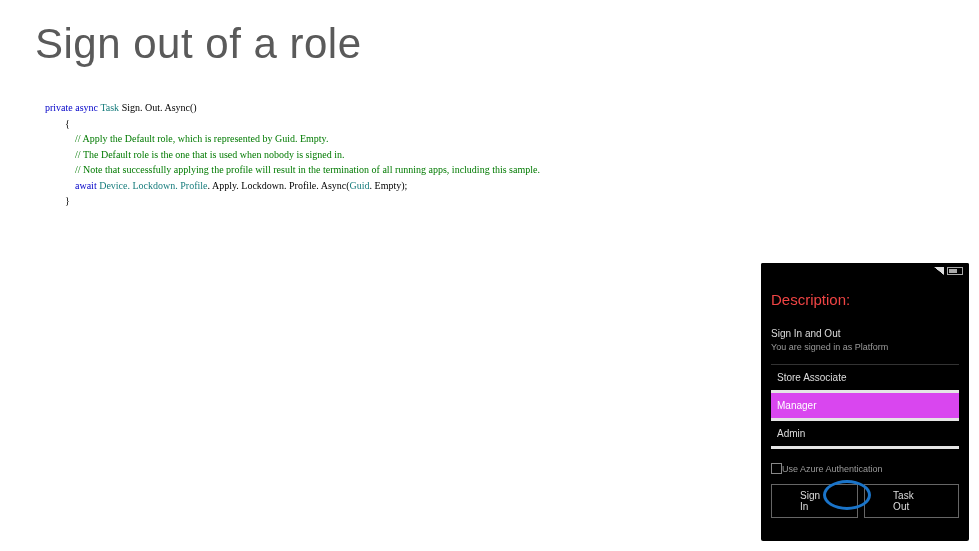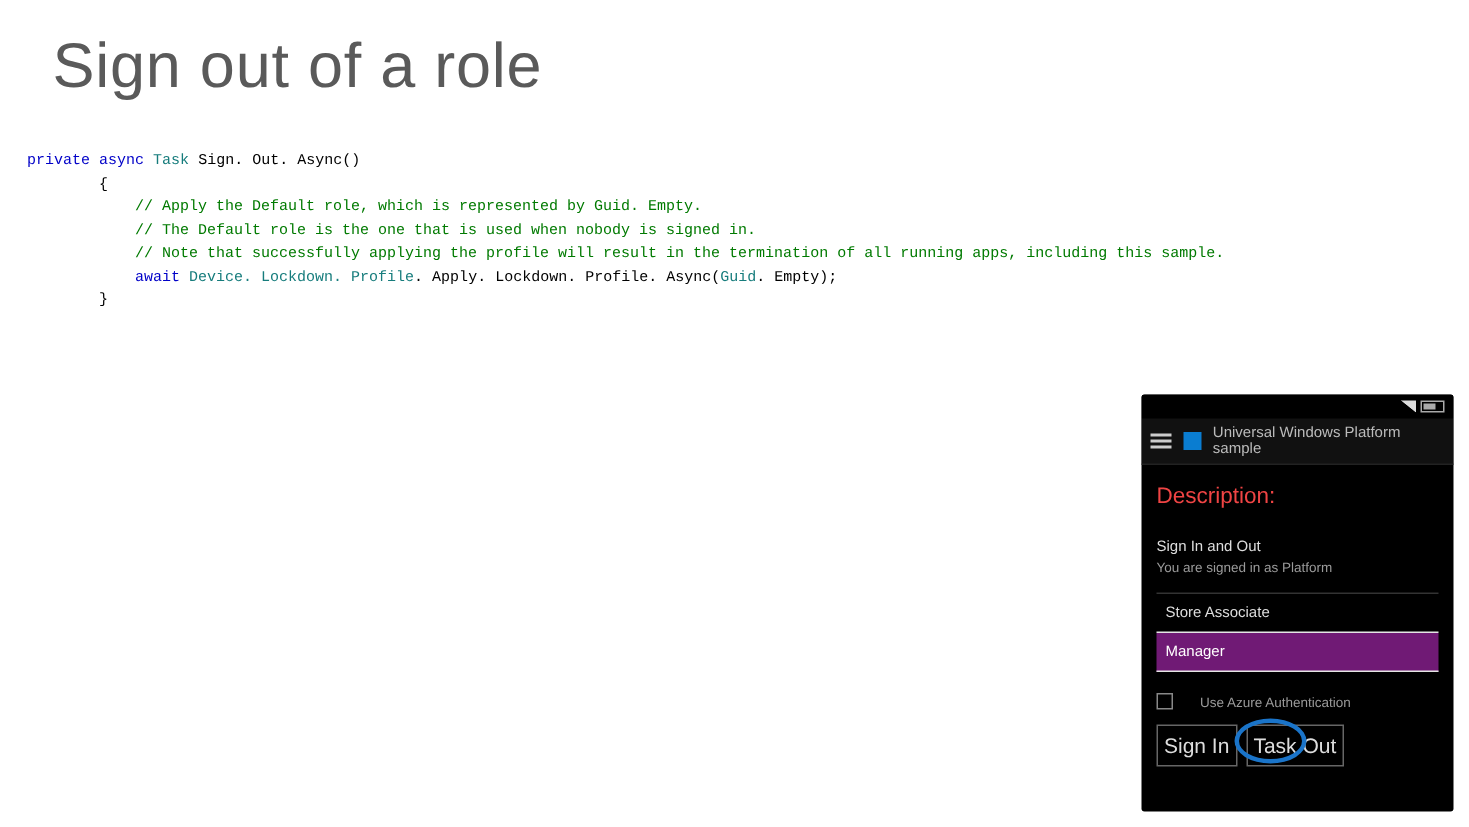--- a/index.html
+++ b/index.html
@@ -8,22 +8,22 @@
   .title {
     position: absolute;
     left: 35px; top: 20px;
     font-size: 42px;
     font-weight: 300;
     color: #5a5a5a;
     letter-spacing: 0.5px;
   }
   .code-block {
     position: absolute;
-    left: 18px; top: 100px;
-    font-family: Liberation Mono, monospace;
+    left: 45px; top: 100px;
+    font-family: Liberation Serif, serif;
     font-size: 10px;
     line-height: 1.55;
     white-space: pre;
     color: #000;
   }
   .kw { color: #0000c8; }
   .type { color: #167c7c; }
   .comment { color: #007a00; }
 
   
@@ -56,28 +56,28 @@
   }
   .hamb { display:flex; flex-direction:column; gap:2px; }
   .hamb span { width:14px; height:2px; background:#ccc; display:block; }
   .winicon { width:12px; height:12px; background:#0a7dd1; display:inline-block; }
   .apptitle { color:#bbb; font-size:10px; }
   .phone-body { padding: 8px 10px 0 10px; }
   .desc-lbl { color:#ef4444; font-size:15px; font-weight:300; margin-top:4px; }
   .sub1 { color:#ddd; font-size:10px; margin-top:20px; }
   .sub2 { color:#9a9a9a; font-size:9px; margin-top:3px; }
   .rolelist { margin-top:12px; border-top:1px solid #333; }
-  .roleitem { padding:7px 6px; color:#ddd; font-size:10px; border-bottom:1px solid #e5e5e5; }
-  .roleitem.sel { background:#701a75; color:#fff; }
-  .useazure { display:flex; align-items:center; gap:18px; color:#9a9a9a; font-size:9px; margin-top:14px; }
+  .roleitem { padding:7px 6px; color:#ddd; font-size:10px; border-bottom:3px solid #e5e5e5; }
+  .roleitem.sel { background:#d946ef; color:#fff; }
+  .useazure { display:flex; align-items:center; gap:0; color:#9a9a9a; font-size:9px; margin-top:14px; }
   .cb { width:11px; height:11px; border:1px solid #888; }
   .btnrow { margin-top:10px; display:flex; gap:6px; position:relative; }
   .btn {
-    padding:5px 4px;
-    font-size:14px;
+    padding:5px 28px;
+    font-size:10px;
     border:1px solid #666;
     color:#ddd;
     background:transparent;
   }
   .circle-mark {
     position:absolute;
     width:48px; height:30px;
     border:3px solid #1a74c9;
     border-radius:50%;
     pointer-events:none;
@@ -96,37 +96,29 @@
 <span class="comment">            // The Default role is the one that is used when nobody is signed in.</span>
 <span class="comment">            // Note that successfully applying the profile will result in the termination of all running apps, including this sample.</span>
             <span class="kw">await</span> <span class="type">Device. Lockdown. Profile</span><span>. Apply. Lockdown. Profile. Async(</span><span class="type">Guid</span><span>. Empty);</span>
 <span>        }</span></div>
 
   <div class="phone">
     <div class="statusbar">
       <div class="sig"></div>
       <div class="batt"></div>
     </div>
-    <div class="appbar">
-      <div class="hamb">
-          <span></span>
-          <span></span>
-          <span></span>
-        </div>
-      <span class="winicon"></span>
-      <span class="apptitle">Universal Windows Platform sample</span>
-    </div>
     <div class="phone-body">
       <div class="desc-lbl">Description:</div>
       <div class="sub1">Sign In and Out</div>
       <div class="sub2">You are signed in as Platform</div>
 
       <div class="rolelist">
         <div class="roleitem">Store Associate</div>
         <div class="roleitem sel">Manager</div>
+        <div class="roleitem">Admin</div>
       </div>
 
       <div class="useazure">
         <div class="cb"></div>
         <span>Use Azure Authentication</span>
       </div>
 
       <div class="btnrow">
         <div class="btn">Sign In</div>
         <div class="btn">Task Out</div>

